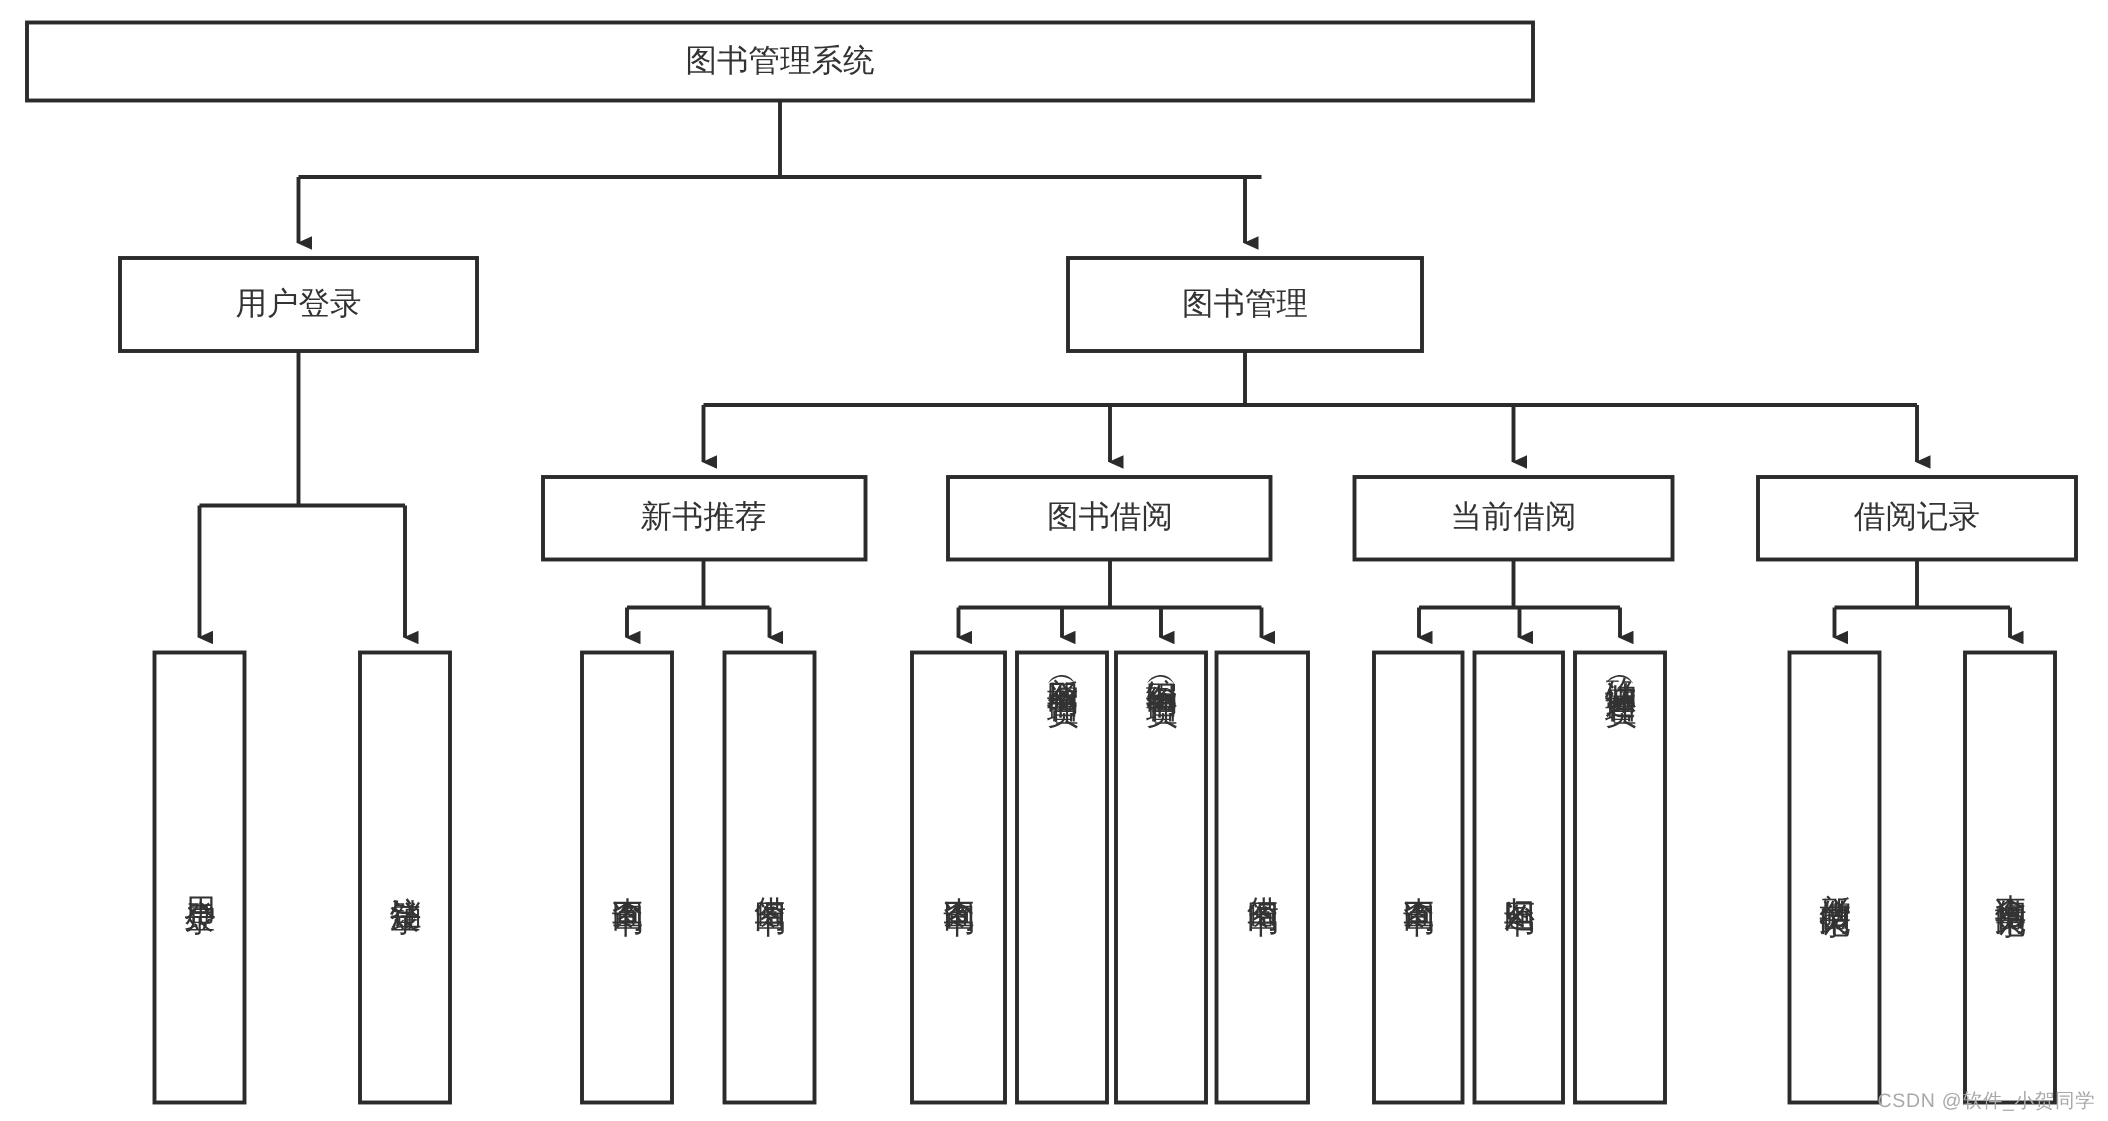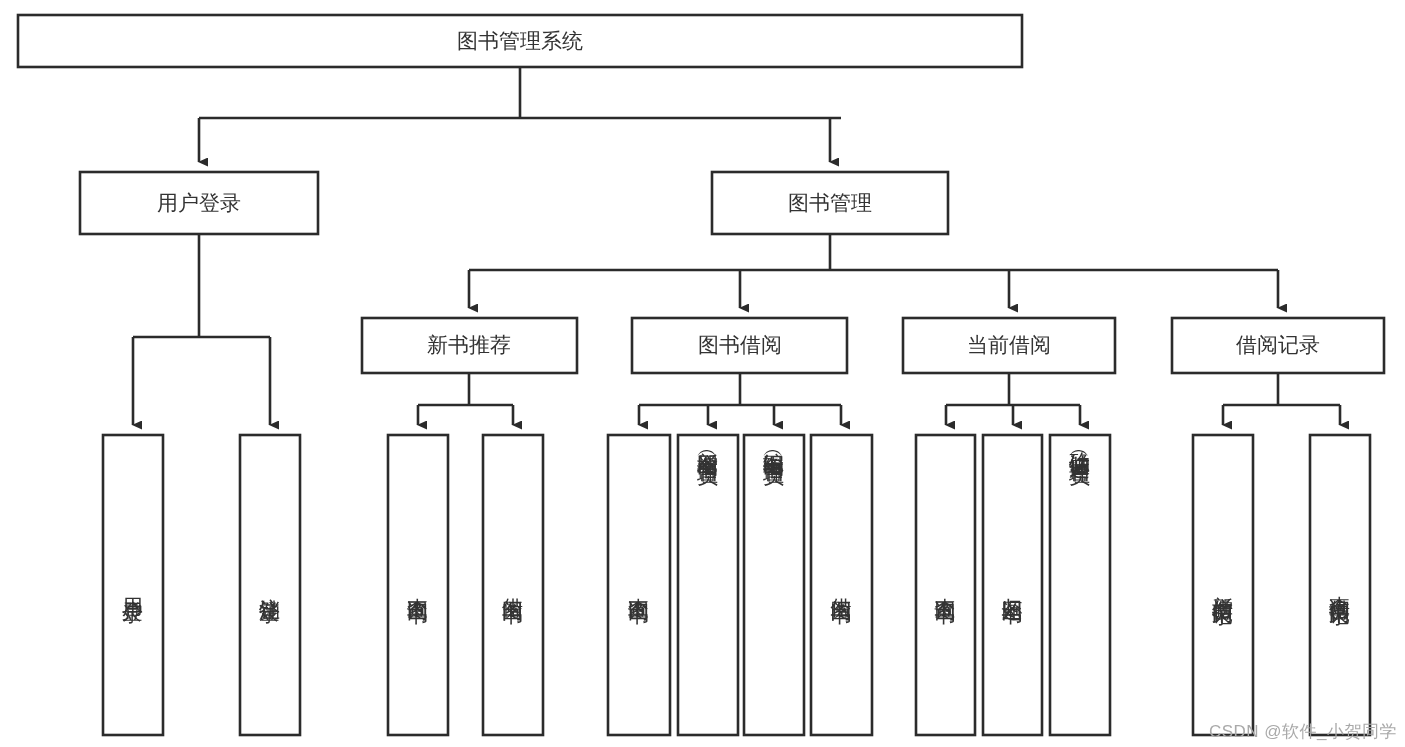--- a/index.html
+++ b/index.html
@@ -60,21 +60,21 @@
     display: flex;
     align-items: center;
     justify-content: center;
     pointer-events: none;
   }
   .watermark {
     position: absolute;
     right: 8px;
     bottom: 4px;
     font-family: "Liberation Sans", "DejaVu Sans", sans-serif;
-    font-size: 17px;
+    font-size: 13px;
     color: #a9a9a9;
     letter-spacing: 0.5px;
     white-space: nowrap;
     margin-left: 40px;
   }
 </style>
 </head>
 <body>
 
 <div id="diagram-root">

